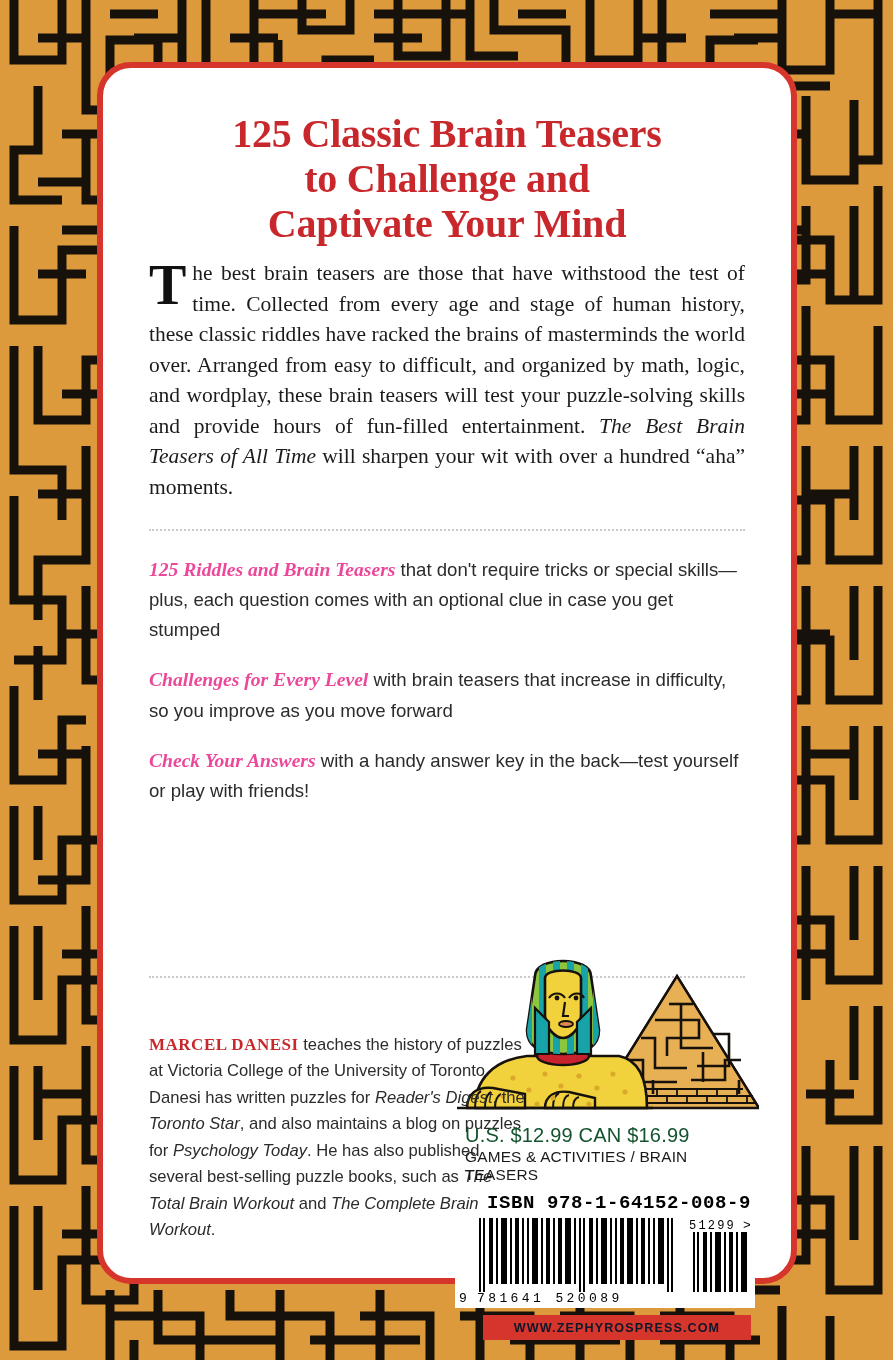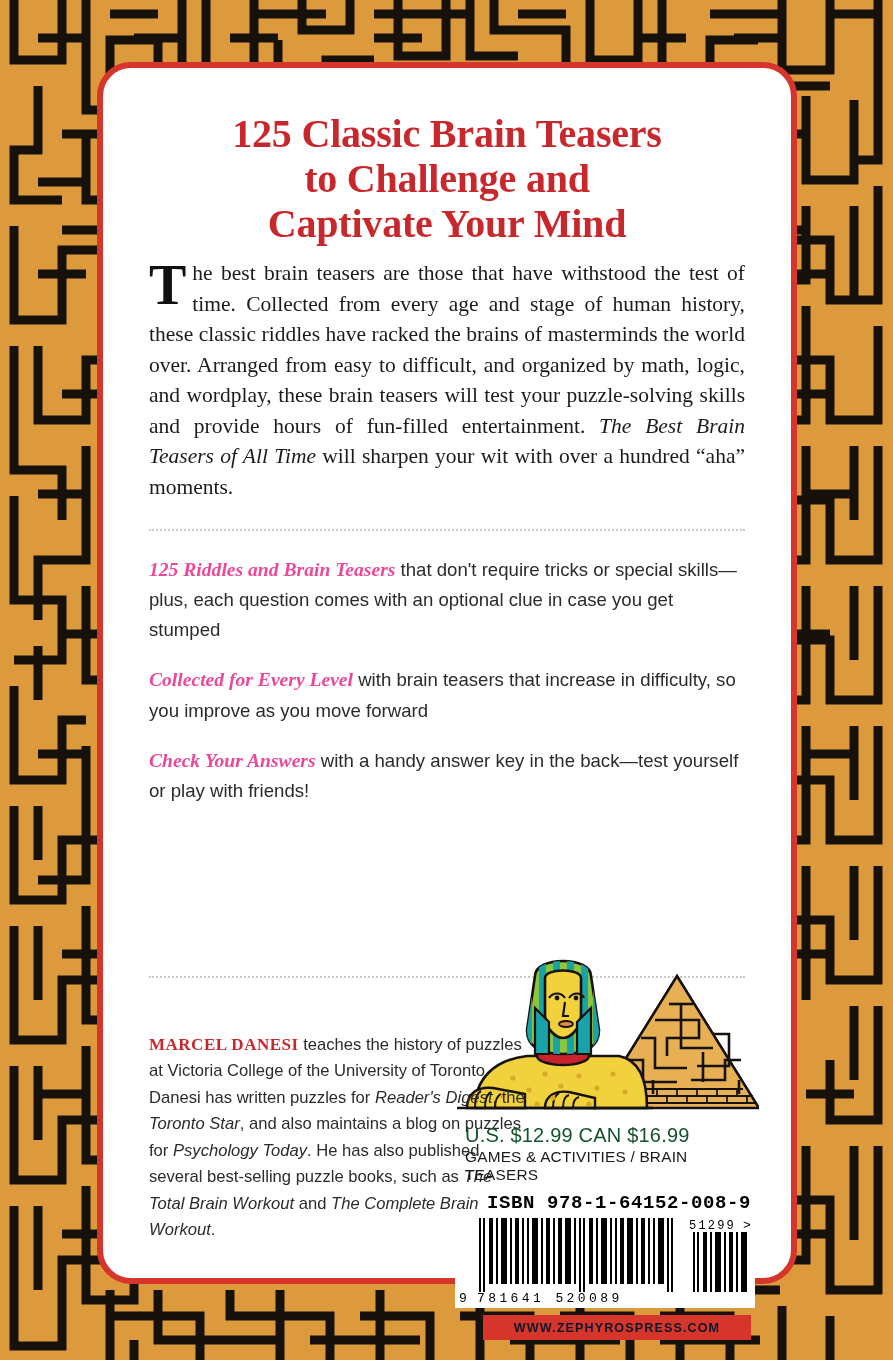--- a/index.html
+++ b/index.html
@@ -340,21 +340,21 @@
         <span class="title-line">to Challenge and</span>
         <span class="title-line">Captivate Your Mind</span>
       </h1>
 
       <p class="lede"><span class="dropcap">T</span><span>he best brain teasers are those that have withstood the test of time. Collected from every age and stage of human history, these classic riddles have racked the brains of masterminds the world over. Arranged from easy to difficult, and organized by math, logic, and wordplay, these brain teasers will test your puzzle-solving skills and provide hours of fun-filled entertainment. </span><em>The Best Brain Teasers of All Time</em><span> will sharpen your wit with over a hundred “aha” moments.</span></p>
 
       <div class="dotted"></div>
 
       <div class="features">
         <p class="feature"><b>125 Riddles and Brain Teasers</b><span> that don't require tricks or special skills—plus, each question comes with an optional clue in case you get stumped</span></p>
-        <p class="feature"><b>Collected for Every Level</b><span> with brain teasers that increase in difficulty, so you improve as you move forward</span></p>
+        <p class="feature"><b>Challenges for Every Level</b><span> with brain teasers that increase in difficulty, so you improve as you move forward</span></p>
         <p class="feature"><b>Check Your Answers</b><span> with a handy answer key in the back—test yourself or play with friends!</span></p>
       </div>
 
       <div class="dotted wide" style="position:absolute;left:36px;right:36px;top:908px;margin:0 10px;"></div>
 
       <div id="lower">
 
         <svg id="sphinx-art" viewBox="0 0 318 172" aria-hidden="true">
 
           <g>

